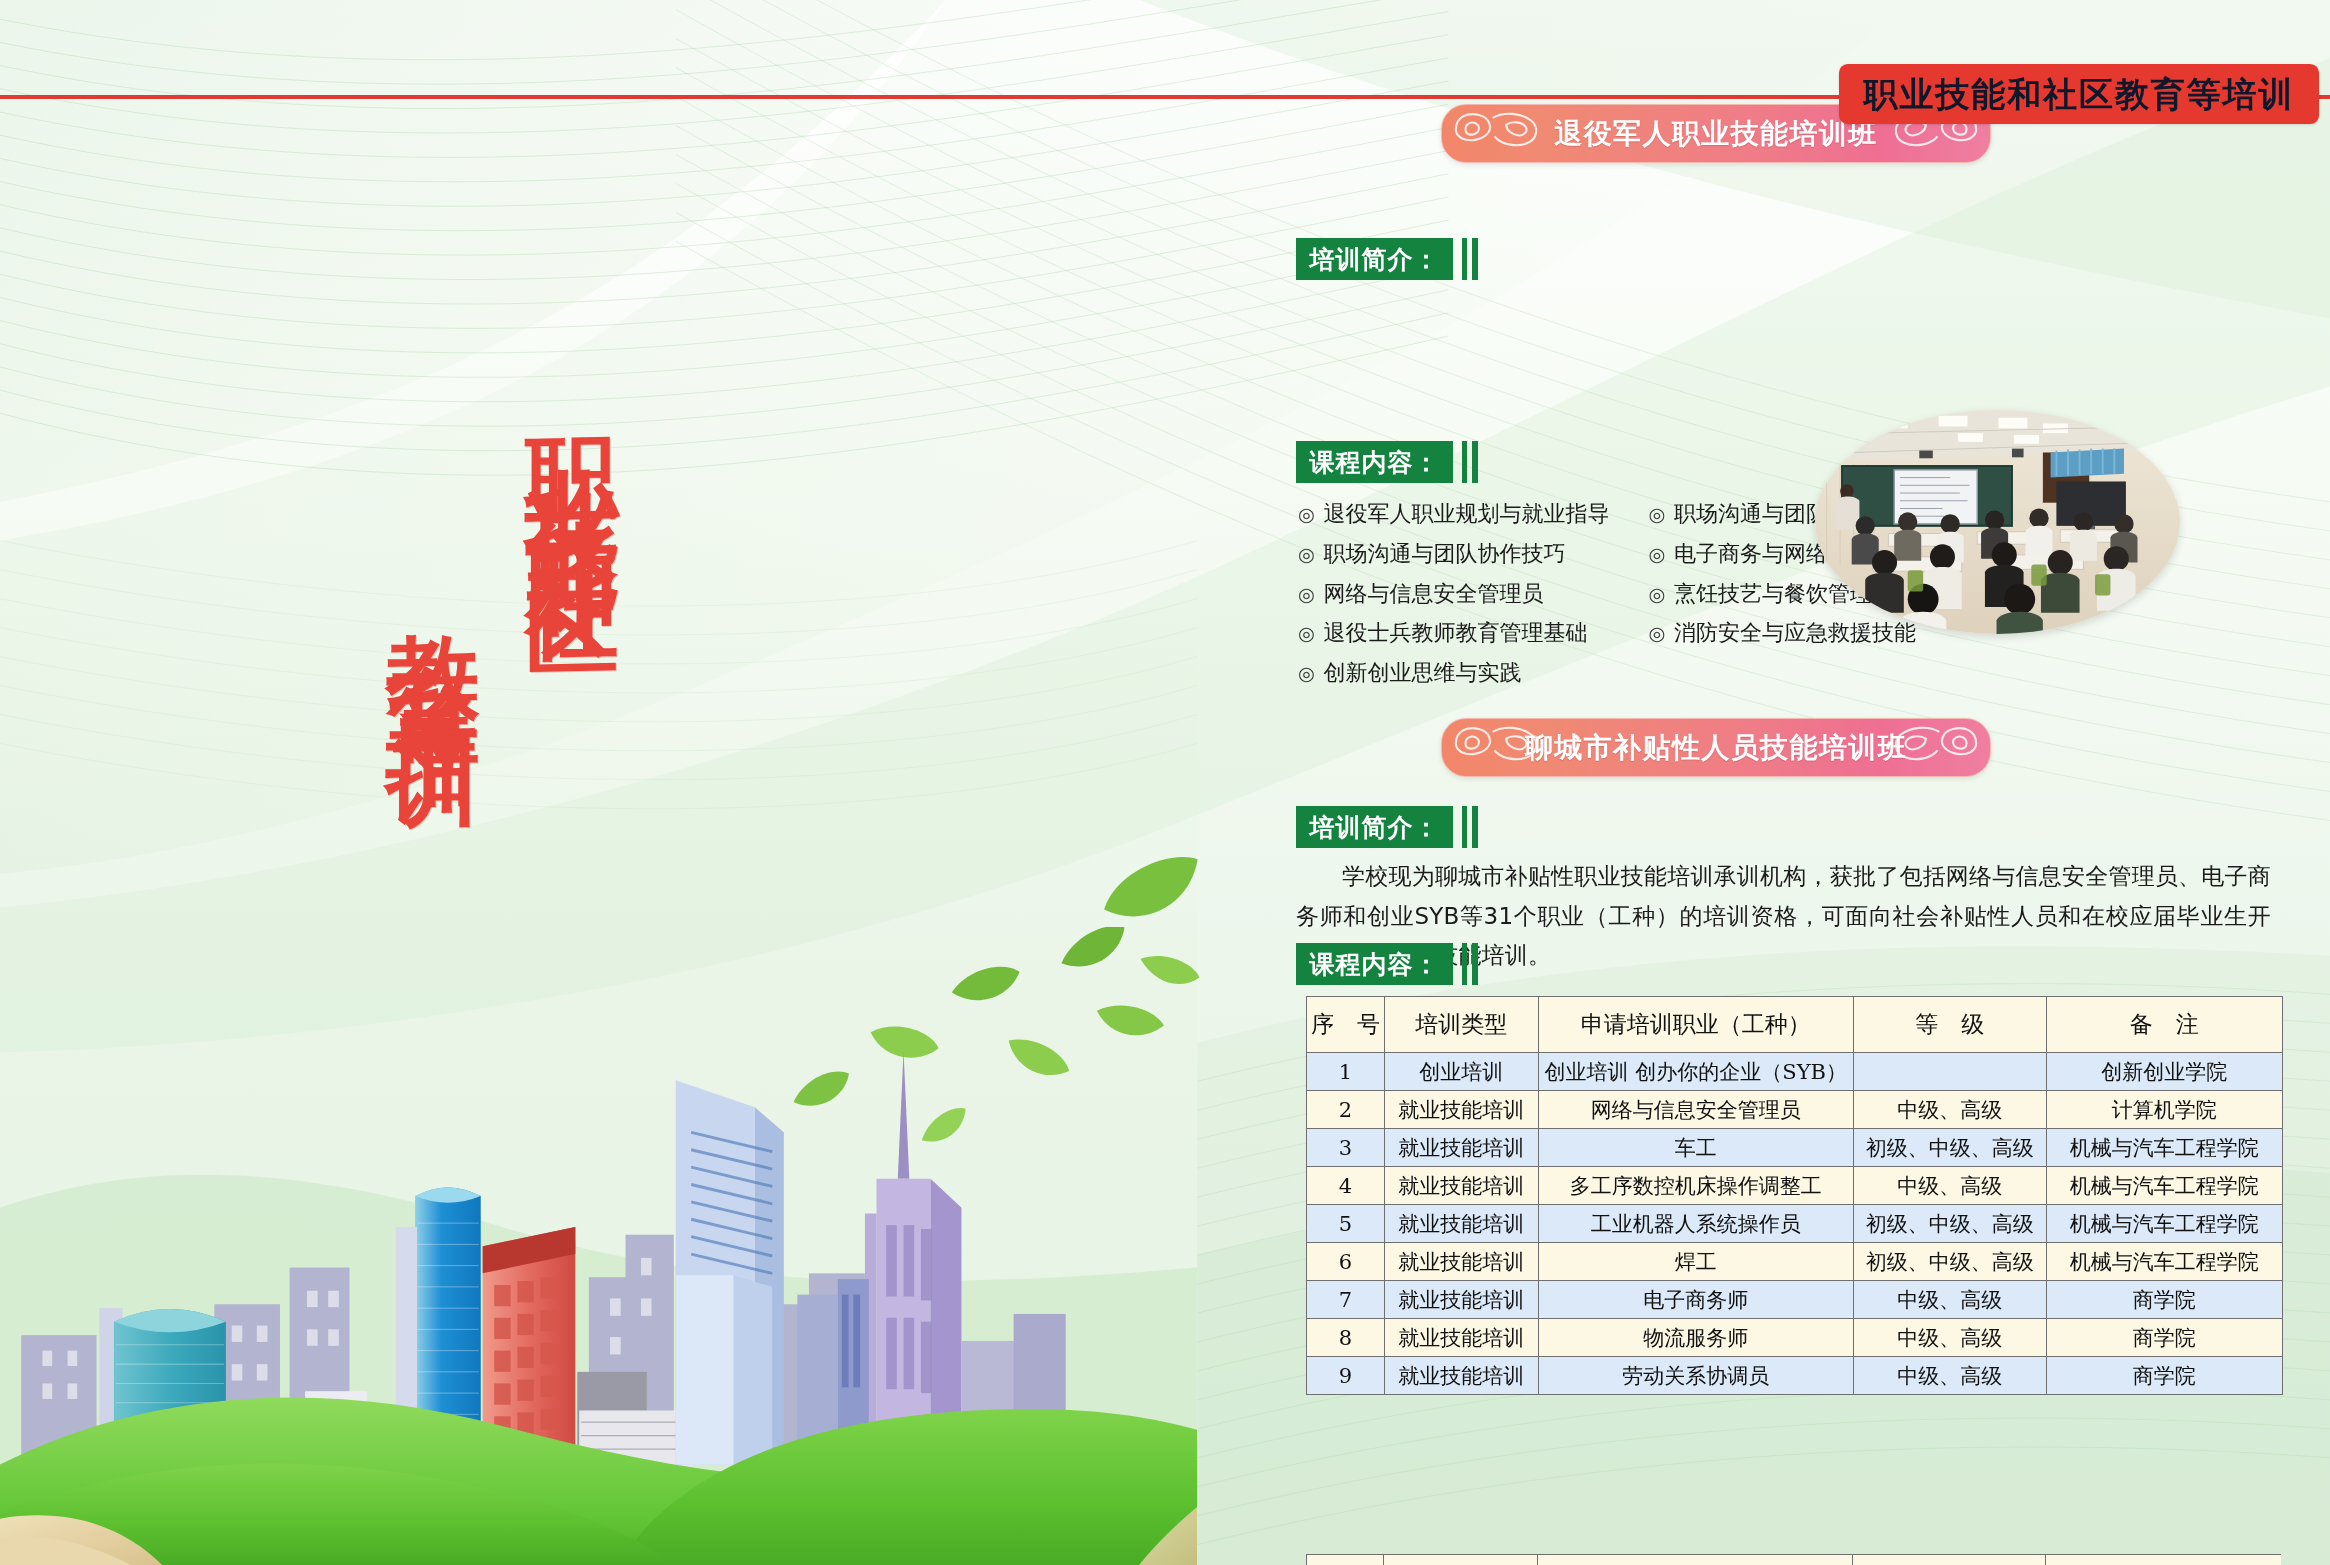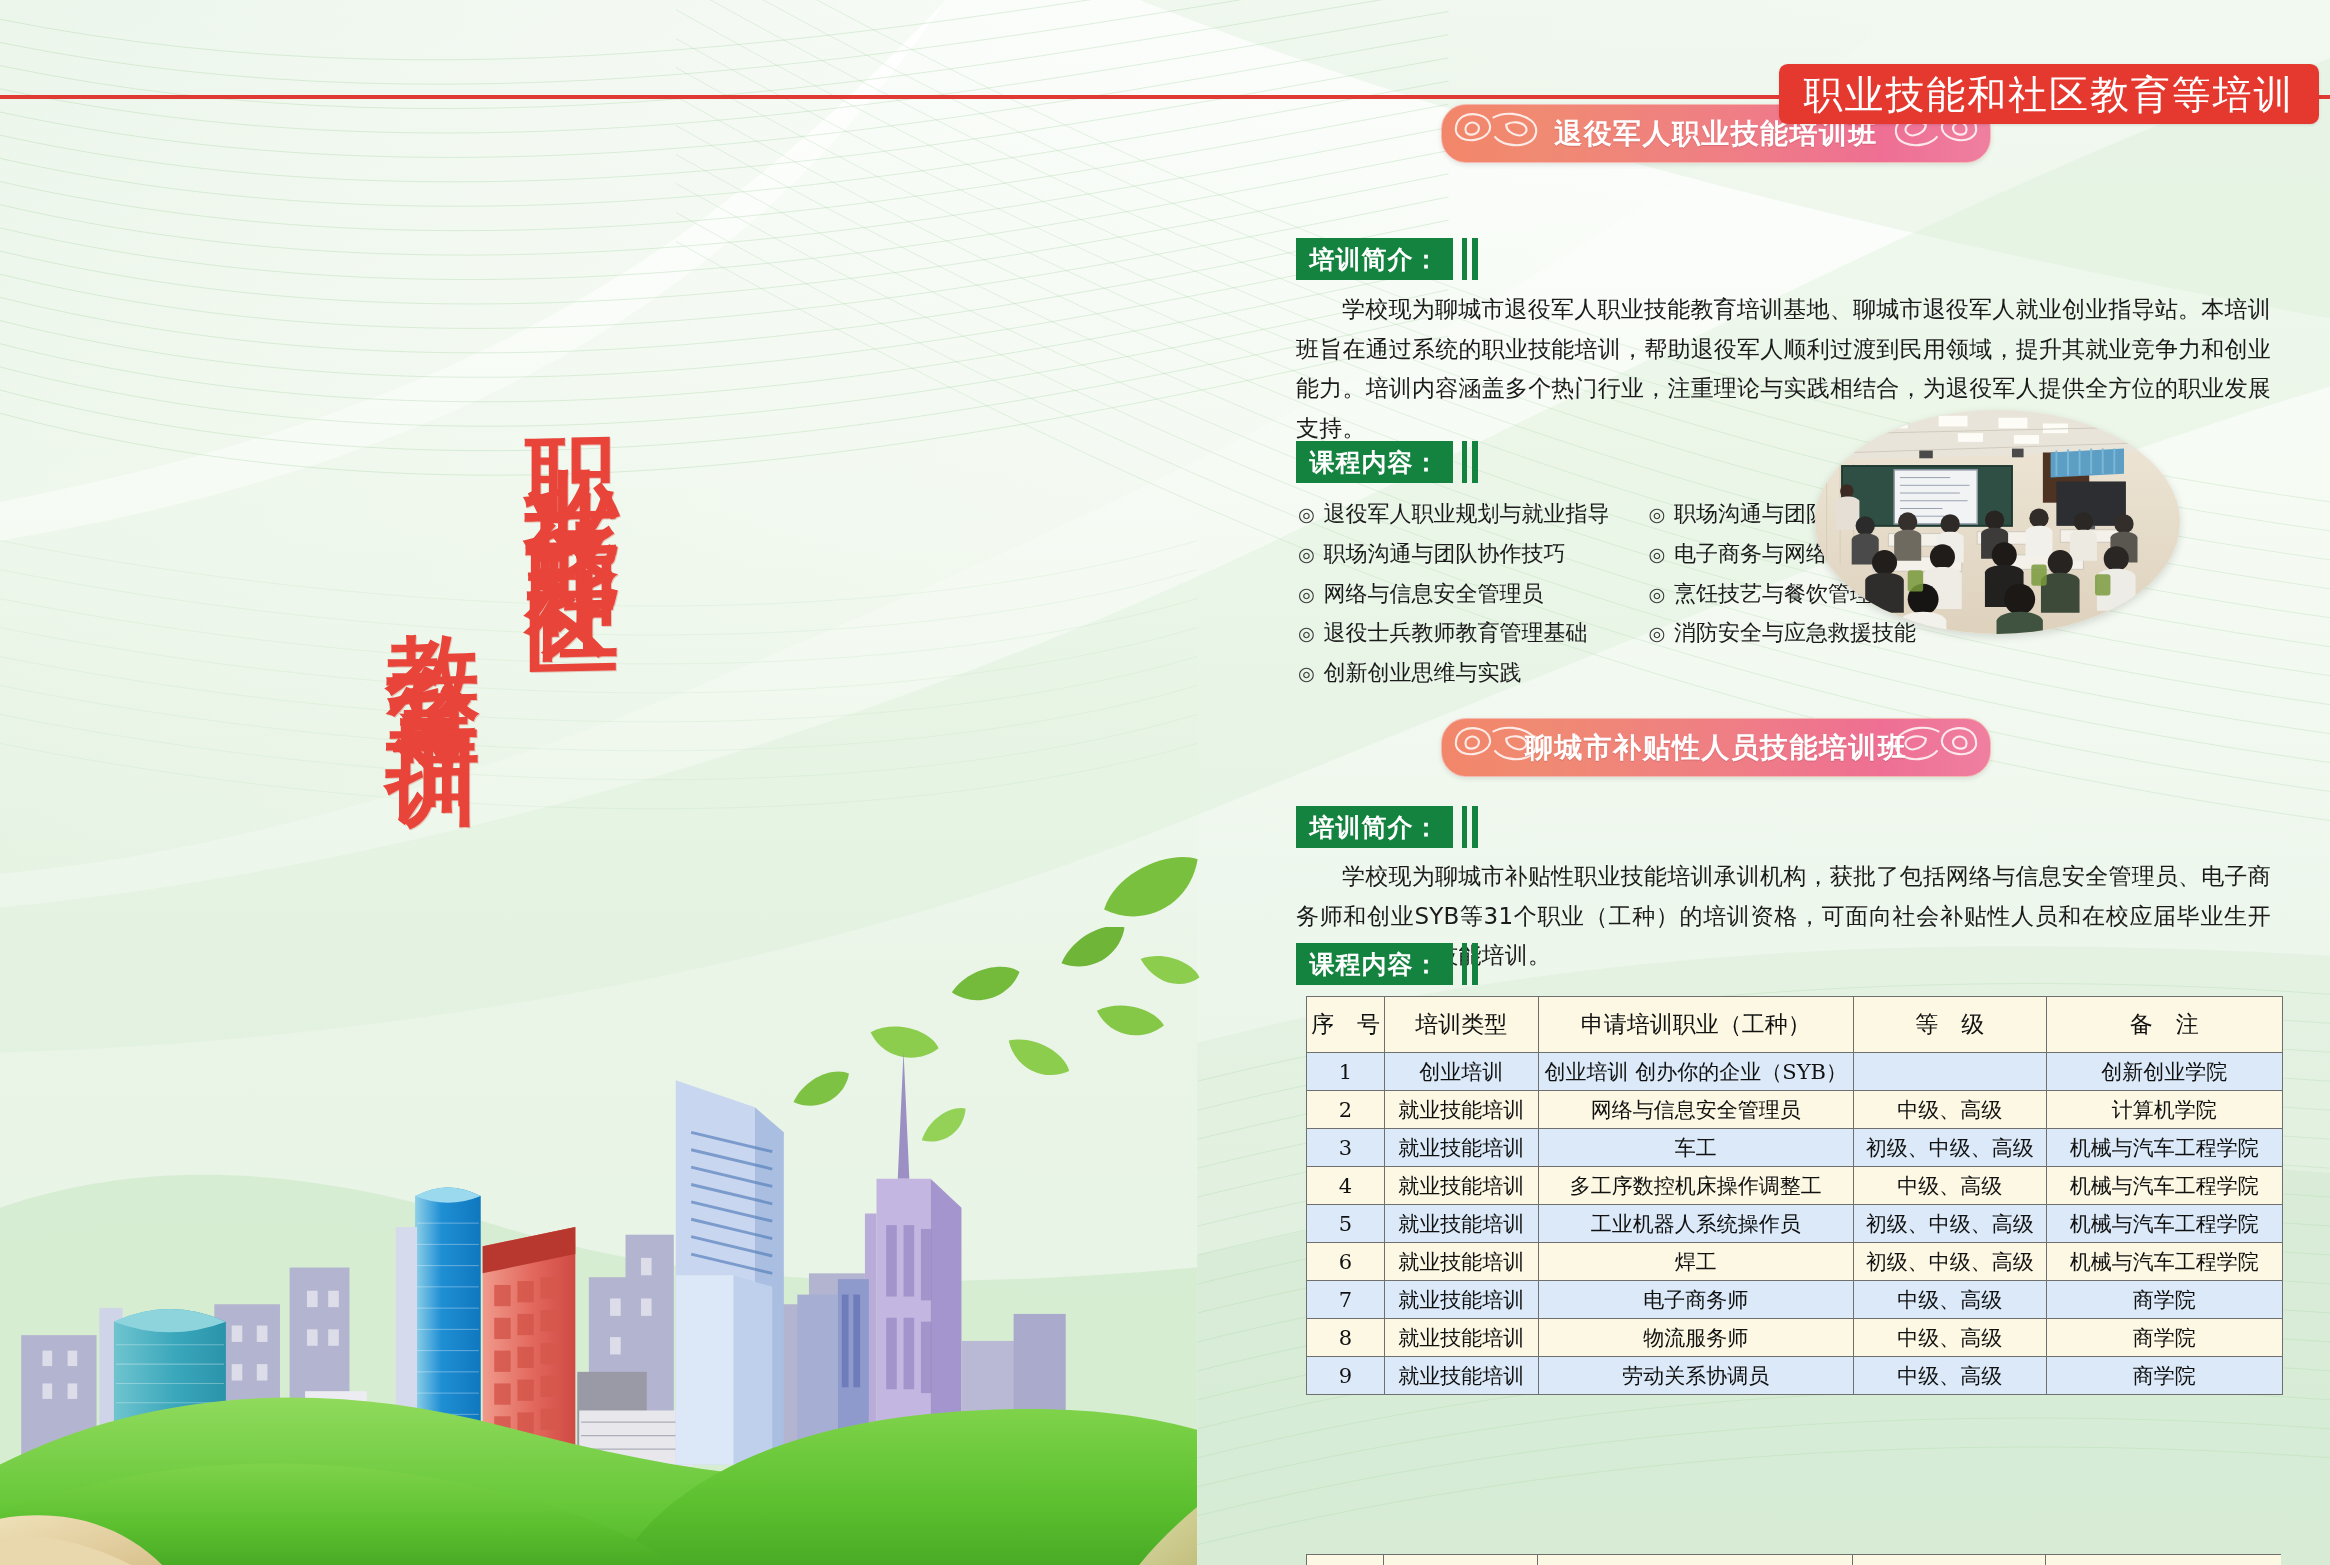--- a/index.html
+++ b/index.html
@@ -31,21 +31,21 @@
     background:#e03a34; z-index:6;
   }
   .header-tag {
     position:absolute; right:11.6px; top:64px; height:60px;
     background:#e5392f; border-radius:8.7px;
     display:flex; align-items:center; justify-content:center;
     padding:0 25px; z-index:7;
     box-shadow:0 1px 2.9px rgba(0,0,0,.12);
   }
   .header-tag span {
-    color:#ffffff; font-size:39px; font-weight:normal; letter-spacing:1.9px;
+    color:#0f172a; font-size:34px; font-weight:bold; letter-spacing:1.9px;
     font-family:"DejaVu Sans","Liberation Sans",sans-serif;
     line-height:1;
   }
 
   
   .left-panel { position:absolute; left:0; top:0; width:1197px; height:1565px; z-index:3; }
   .vtitle-wrap {
     position:absolute; left:386px; top:367px;
     display:flex; flex-direction:row-reverse; gap:44px;
   }
@@ -477,21 +477,20 @@
     <div class="sec-label" style="left:99px; top:230px;">
       <div class="chip">
           <span>培训简介：</span>
         </div>
       <div class="bars">
           <i></i>
           <i></i>
         </div>
     </div>
 
-    <div class="para" style="left:99px; top:290px; width:975px;">学校现为聊城市退役军人职业技能教育培训基地、聊城市退役军人就业创业指导站。本培训班旨在通过系统的职业技能培训，帮助退役军人顺利过渡到民用领域，提升其就业竞争力和创业能力。培训内容涵盖多个热门行业，注重理论与实践相结合，为退役军人提供全方位的职业发展支持。</div>
 
     <div class="sec-label" style="left:99px; top:433px;">
       <div class="chip">
           <span>课程内容：</span>
         </div>
       <div class="bars">
           <i></i>
           <i></i>
         </div>
     </div>

